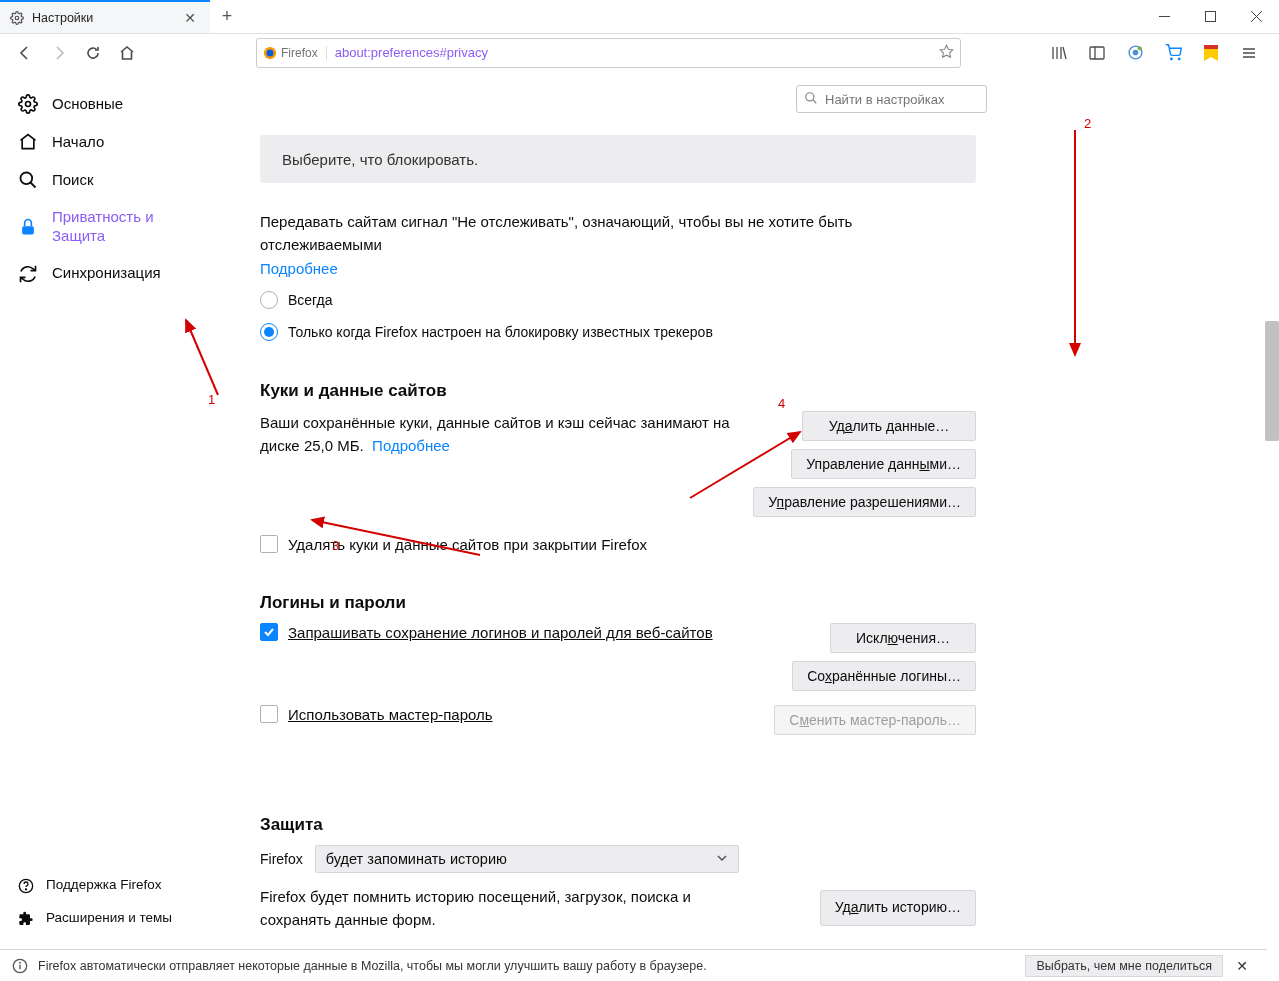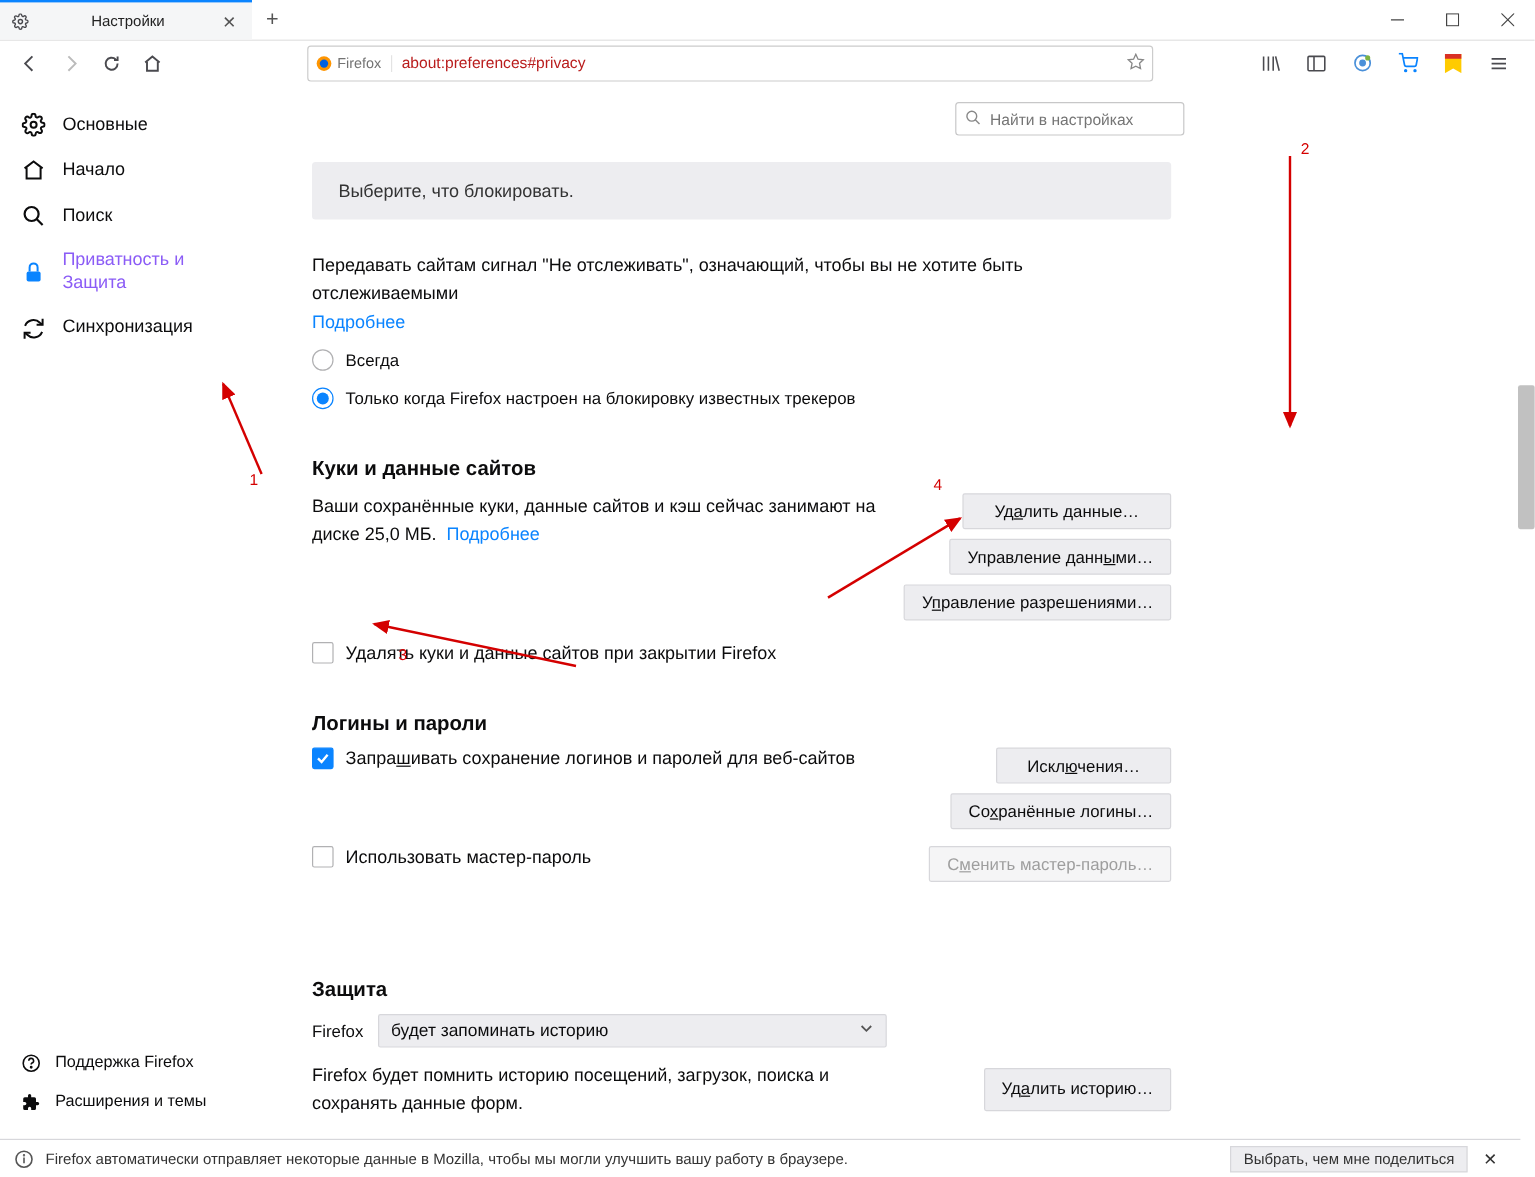--- a/index.html
+++ b/index.html
@@ -1,32 +1,32 @@
 <!DOCTYPE html>
 <html><head>
 <meta charset="utf-8">
 <style>
 * { margin:0; padding:0; box-sizing:border-box; font-family:"Segoe UI",Arial,sans-serif; }
 body { width:1279px; height:981px; background:#fff; overflow:hidden; position:relative; font-size:14px; color:#0c0c0d;}
 
 .titlebar { height:33px; background:#fff; display:flex; align-items:stretch; }
-.tab { width:210px; background:#f5f6f7; border-top:2px solid #0a84ff; display:flex; align-items:center; padding:0 10px; font-size:12.5px; color:#222;gap:44px; }
+.tab { width:210px; background:#f5f6f7; border-top:2px solid #0a84ff; display:flex; align-items:center; padding:0 10px; font-size:12.5px; color:#222; }
 .tab .gear { margin-right:8px; }
 .tab .close { margin-left:auto; font-size:14px; color:#555; padding:0 4px;}
 .newtab { width:34px; display:flex; align-items:center; justify-content:center; color:#555; font-size:18px;}
 .wincontrols { margin-left:auto; display:flex; }
 .wincontrols div { width:46px; display:flex; align-items:center; justify-content:center; color:#444;}
 
 .navbar { height:38px; background:#fff; display:flex; align-items:center; padding:0 10px; gap:4px; border-top:1px solid #e1e1e2;}
 .navbtn { width:30px; height:30px; display:flex; align-items:center; justify-content:center; color:#4a4a4f; border-radius:4px;}
 .navbtn.disabled{color:#bbb;}
 .urlbar { margin-left:110px; flex:0 0 705px; height:30px; border:1px solid #ccc; border-radius:3px; display:flex; align-items:center; padding:0 6px; background:#fff;}
 .urlbar .ff { display:flex; align-items:center; gap:4px; font-size:12px; color:#737373; padding-right:8px; border-right:1px solid #ddd;}
 .urlbar .ff svg{flex-shrink:0;}
-.urlbar input { border:none; outline:none; flex:1; font-size:13px; padding:0 8px; color:#b91c1c;}
+.urlbar input { border:none; outline:none; flex:1; font-size:13px; padding:0 8px; color:#8b5cf6;}
 .urlbar .star { color:#888;}
 .righticons { margin-left:auto; display:flex; gap:10px; align-items:center; padding-right:6px;}
 .righticons .ic { width:28px; height:28px; display:flex; align-items:center; justify-content:center; color:#4a4a4f;}
 
 .content { display:flex; height:calc(981px - 33px - 38px - 32px); position:relative;}
 .sidebar { width:224px; padding:14px 0 0 0; background:#fff;}
 .nav-item { display:flex; align-items:center; padding:9px 18px; gap:14px; font-size:15px; color:#0c0c0d; cursor:pointer;}
 .nav-item.selected { color:#8b5cf6;}
 .nav-item .lbl { line-height:1.25;}
 .nav-item.multi .lbl { max-width:130px;}
@@ -50,21 +50,21 @@
 .btncol{display:flex;flex-direction:column;gap:8px;align-items:flex-end;margin-left:20px;}
 .btn{background:#ededf0;border:1px solid #d7d7db;border-radius:2px;padding:6px 14px;font-size:14px;color:#0c0c0d;min-width:174px;text-align:center;cursor:pointer;}
 .btn.wide{min-width:212px;}
 .btn.disabled{color:#9e9e9e;background:#f5f5f6;}
 .chk-row{display:flex;align-items:center;gap:10px;margin-top:18px;font-size:15px;}
 .chk{width:18px;height:18px;border:1px solid #b1b1b3;border-radius:2px;background:#fff;display:inline-flex;align-items:center;justify-content:center;}
 .chk.checked{background:#0a84ff;border-color:#0a84ff;}
 .chk.checked svg{display:block;}
 .chk svg{display:none;}
 .logins-row{display:flex;align-items:flex-start;margin-top:10px;}
-.logins-row .left{flex:1;}
+.logins-row .left{flex:1;text-decoration:underline;}
 .select{display:inline-flex;align-items:center;justify-content:space-between;background:#ededf0;border:1px solid #d7d7db;border-radius:2px;padding:5px 10px;font-size:14.5px;width:424px;text-align:right;}
 .history-row{display:flex;align-items:center;gap:12px;margin-top:8px;}
 .history-text{margin-top:12px;font-size:15px;line-height:1.55;display:flex;align-items:center;}
 .history-text .txt{flex:1;max-width:500px;}
 .u{text-decoration:underline;}
 
 .footer{position:absolute;bottom:0;left:0;right:12px;height:32px;background:#fff;border-top:1px solid #d7d7db;display:flex;align-items:center;padding:0 12px;font-size:12.5px;color:#333;}
 .footer .info-icon{margin-right:10px;display:flex;}
 .footer .share{margin-left:auto;background:#ededf0;border:1px solid #d7d7db;padding:3px 10px;font-size:12.5px;}
 .footer .xbtn{width:26px;height:22px;display:flex;align-items:center;justify-content:center;margin-left:6px;font-size:14px;color:#333;}

